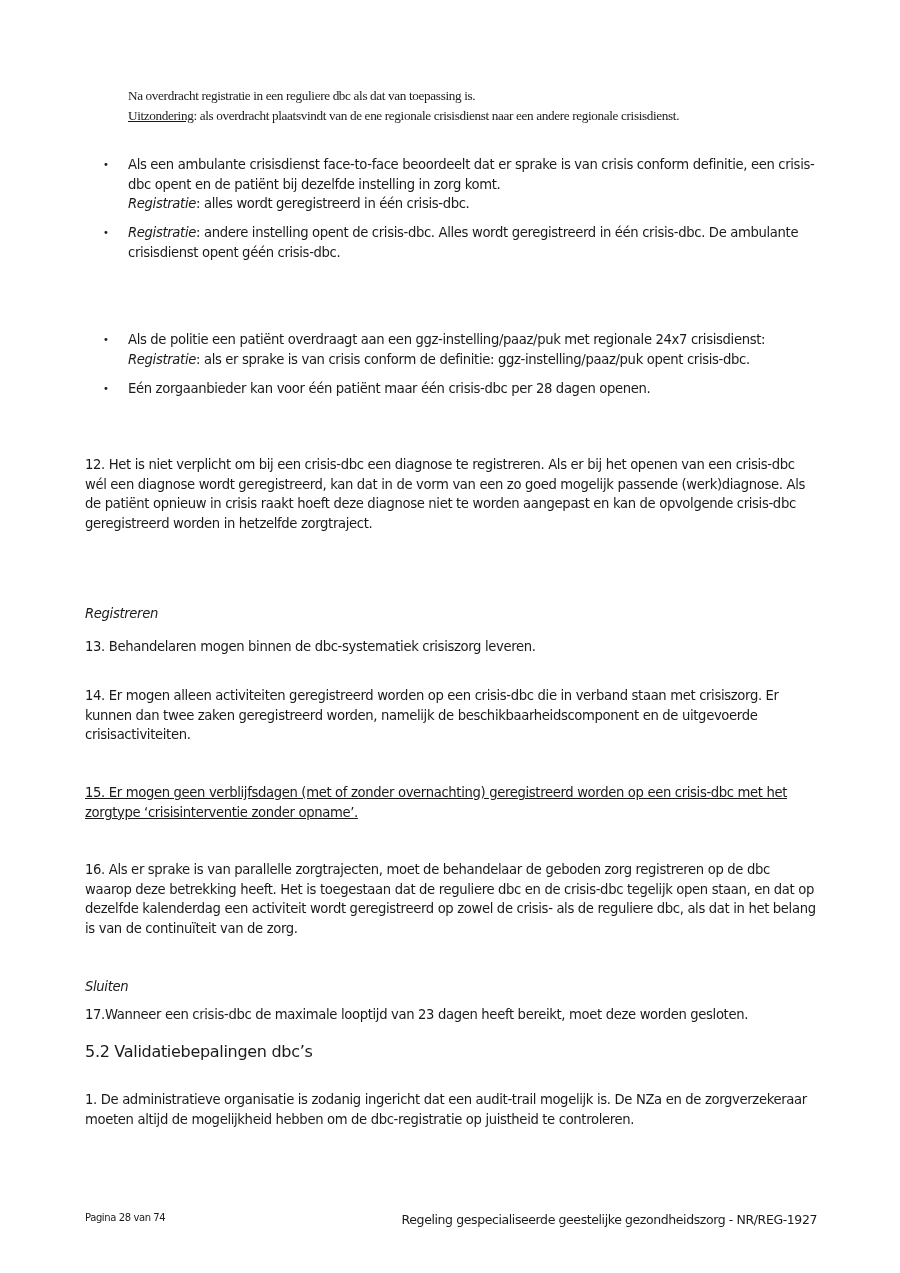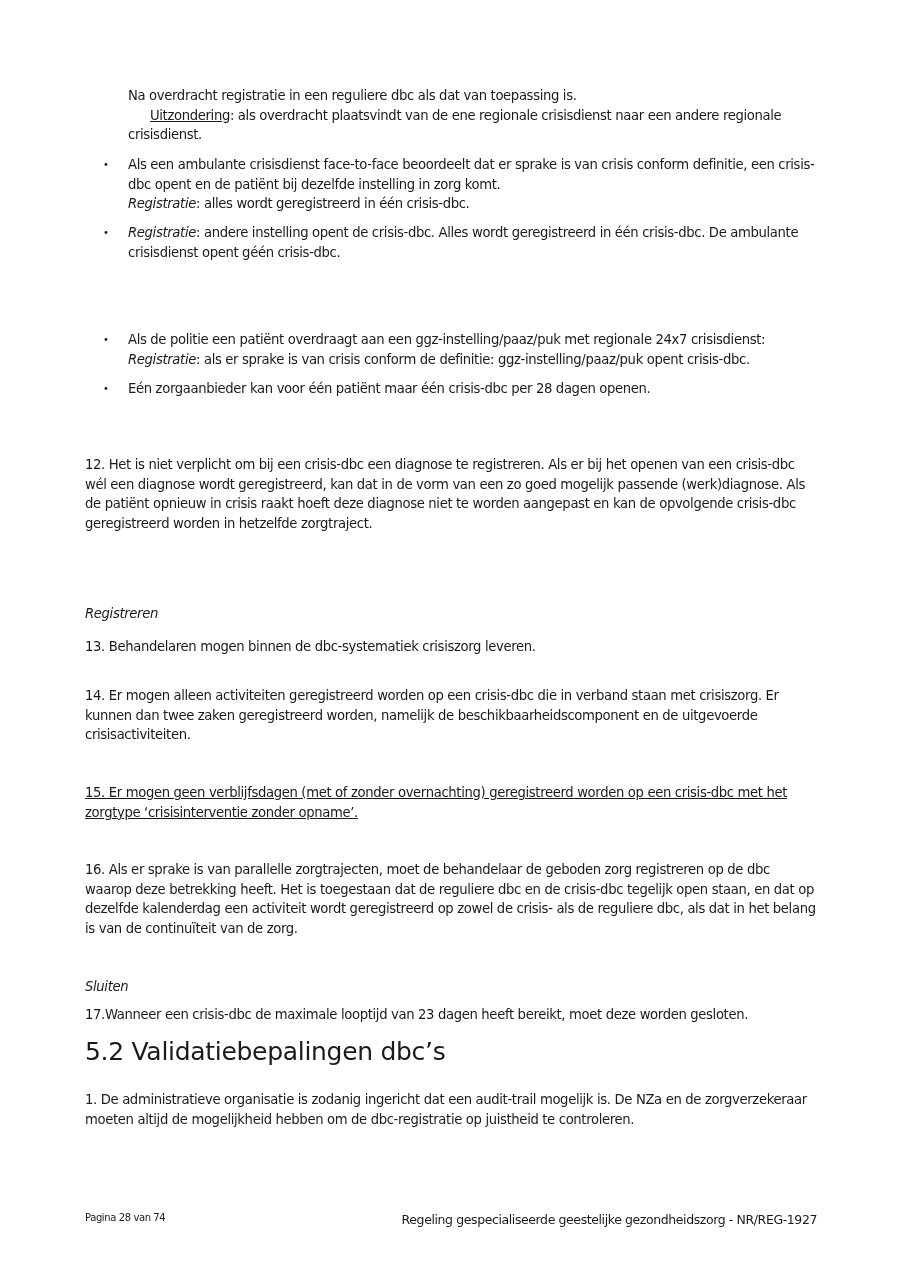--- a/index.html
+++ b/index.html
@@ -38,27 +38,27 @@
       left: 128px;
       width: 690px;
       line-height: 19.5px;
     }
     .bullet-dot {
       position: absolute;
       left: -25px;
       top: 0;
       font-size: 10px;
     }
-    .u { text-decoration: underline; margin-left: 22px; }
+    .u { text-decoration: underline; }
     .it { font-style: italic; }
     .heading {
       position: absolute;
       left: 85px;
       top: 1036px;
-      font-size: 25px;
+      font-size: 16px;
       letter-spacing: -0.3px;
       color: #1a1a1a;
       line-height: 32px;
     }
     .footer-left {
       position: absolute;
       left: 85px;
       top: 1212px;
       font-size: 10px;
       letter-spacing: -0.4px;
@@ -70,21 +70,21 @@
       font-size: 12.5px;
       letter-spacing: -0.4px;
     }
     .block { display: block; }
   </style>
 </head>
 <body>
 
 <div class="page">
 
-  <div class="abs indent" style="top:86px;">
+  <div class="abs indent" style="top:86px;font-family:Liberation Serif, serif;">
     <span class="block">Na overdracht registratie in een reguliere dbc als dat van toepassing is.</span>
     <span class="block"><span class="u">Uitzondering</span><span>: als overdracht plaatsvindt van de ene regionale crisisdienst naar een andere regionale crisisdienst.</span></span>
   </div>
 
   <div class="bullet-item" style="top:155px;">
     <span class="bullet-dot">•</span>
     <span class="block">Als een ambulante crisisdienst face-to-face beoordeelt dat er sprake is van crisis conform definitie, een crisis-dbc opent en de patiënt bij dezelfde instelling in zorg komt.</span>
     <span class="block"><span class="it">Registratie</span><span>: alles wordt geregistreerd in één crisis-dbc.</span></span>
   </div>
 

